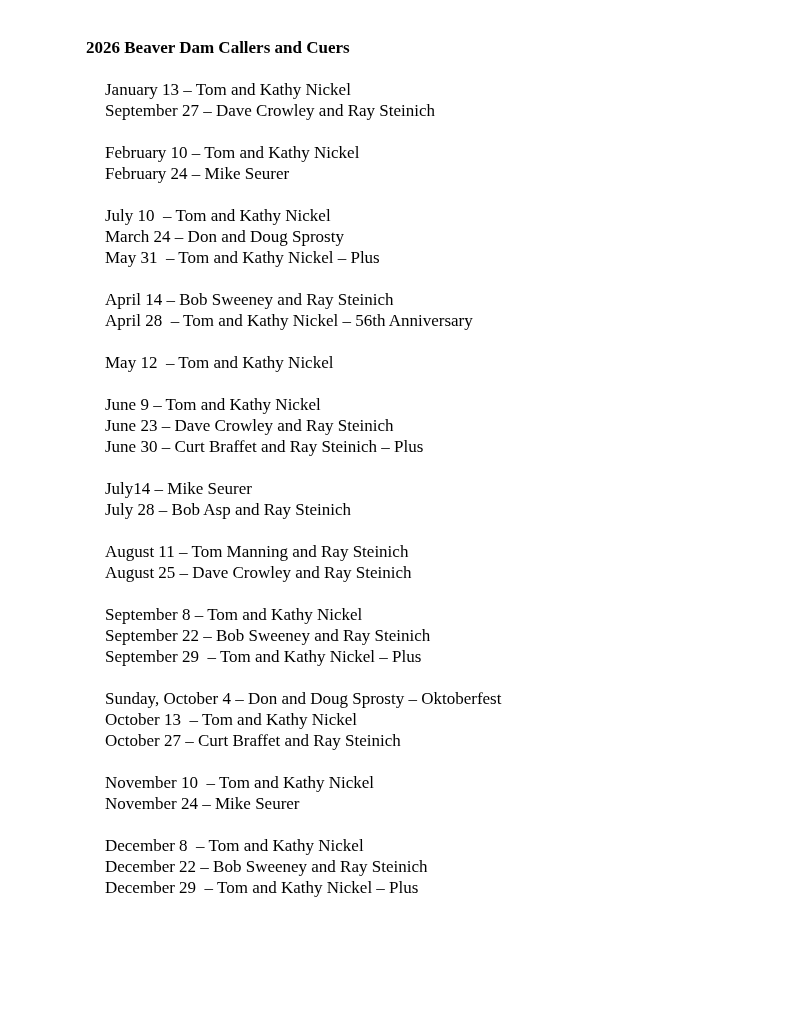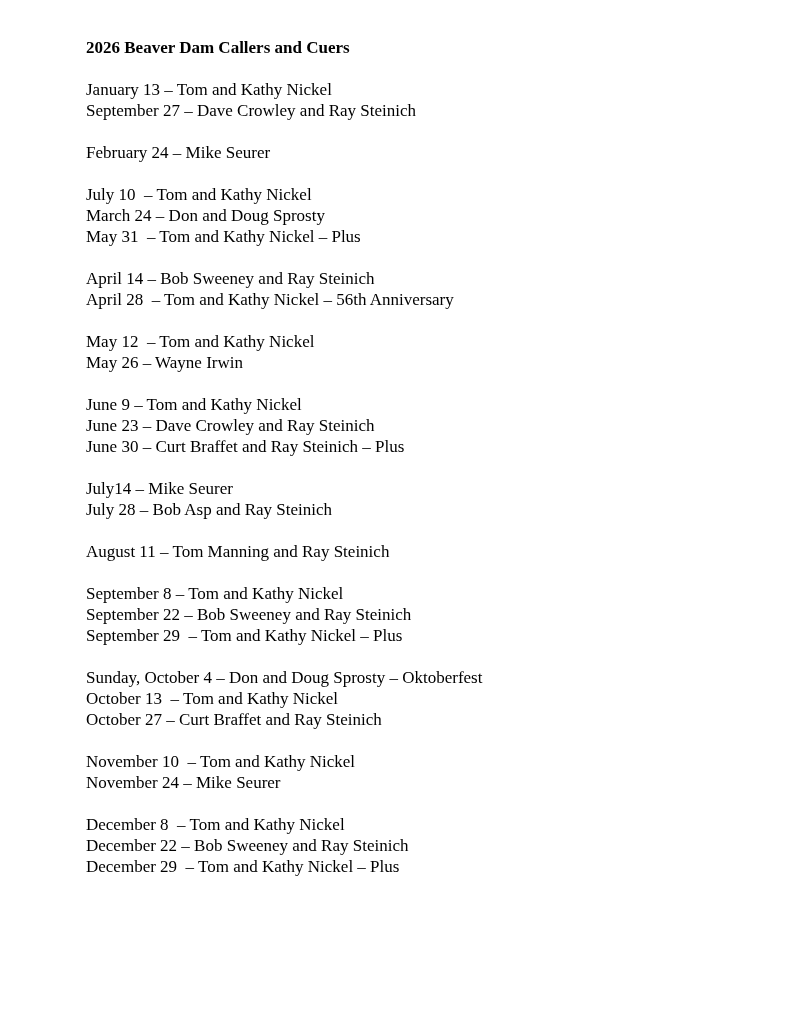--- a/index.html
+++ b/index.html
@@ -28,59 +28,61 @@
     margin: 0 0 21px 0;
     white-space: pre-wrap;
   }
   .month-group {
     margin: 0 0 21px 0;
   }
   .schedule-line {
     font-size: 17px;
     line-height: 21px;
     white-space: pre-wrap;
+    margin-left: 19px;
   }
 </style>
 </head>
 <body style="color: rgb(0, 0, 0); background: rgb(255, 255, 255);">
 
 <div class="page">
   <h1 class="doc-title">2026 Beaver Dam Callers and Cuers</h1>
   <div id="schedule">
       <div class="month-group">
         <div class="schedule-line">January 13 – Tom and Kathy Nickel</div>
         <div class="schedule-line">September 27 – Dave Crowley and Ray Steinich</div>
       </div>
       <div class="month-group">
+        <div class="schedule-line">February 10 – Tom and Kathy Nickel</div>
         <div class="schedule-line">February 24 – Mike Seurer</div>
       </div>
       <div class="month-group">
         <div class="schedule-line">July 10  – Tom and Kathy Nickel</div>
         <div class="schedule-line">March 24 – Don and Doug Sprosty</div>
         <div class="schedule-line">May 31  – Tom and Kathy Nickel – Plus</div>
       </div>
       <div class="month-group">
         <div class="schedule-line">April 14 – Bob Sweeney and Ray Steinich</div>
         <div class="schedule-line">April 28  – Tom and Kathy Nickel – 56th Anniversary</div>
       </div>
       <div class="month-group">
         <div class="schedule-line">May 12  – Tom and Kathy Nickel</div>
-        <div class="schedule-line">May 26 – Wayne Irwin</div>
       </div>
       <div class="month-group">
         <div class="schedule-line">June 9 – Tom and Kathy Nickel</div>
         <div class="schedule-line">June 23 – Dave Crowley and Ray Steinich</div>
         <div class="schedule-line">June 30 – Curt Braffet and Ray Steinich – Plus</div>
       </div>
       <div class="month-group">
         <div class="schedule-line">July14 – Mike Seurer</div>
         <div class="schedule-line">July 28 – Bob Asp and Ray Steinich</div>
       </div>
       <div class="month-group">
         <div class="schedule-line">August 11 – Tom Manning and Ray Steinich</div>
+        <div class="schedule-line">August 25 – Dave Crowley and Ray Steinich</div>
       </div>
       <div class="month-group">
         <div class="schedule-line">September 8 – Tom and Kathy Nickel</div>
         <div class="schedule-line">September 22 – Bob Sweeney and Ray Steinich</div>
         <div class="schedule-line">September 29  – Tom and Kathy Nickel – Plus</div>
       </div>
       <div class="month-group">
         <div class="schedule-line">Sunday, October 4 – Don and Doug Sprosty – Oktoberfest</div>
         <div class="schedule-line">October 13  – Tom and Kathy Nickel</div>
         <div class="schedule-line">October 27 – Curt Braffet and Ray Steinich</div>

